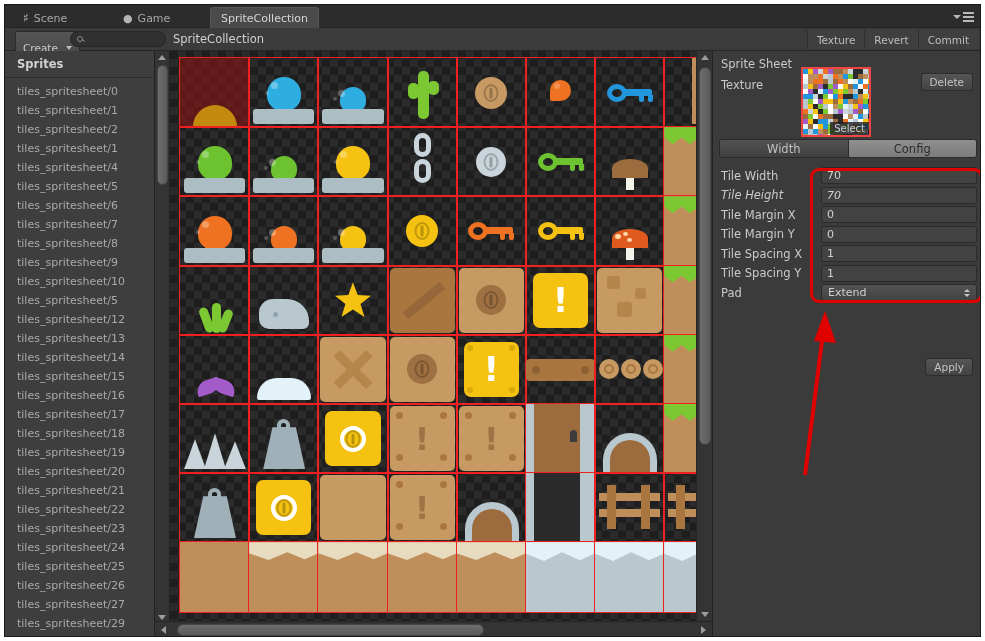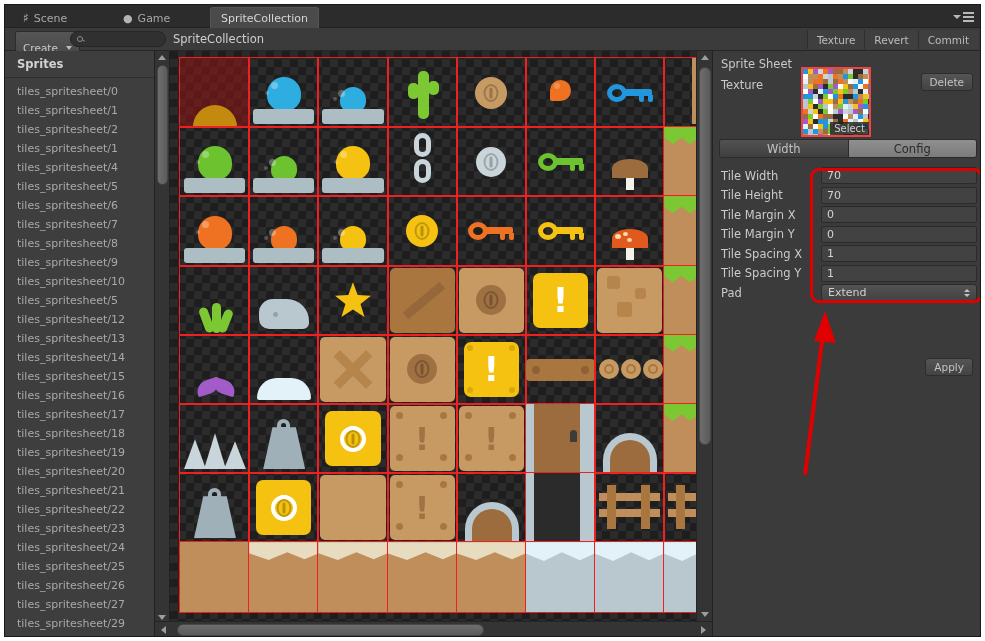--- a/index.html
+++ b/index.html
@@ -998,21 +998,21 @@
     <div class="tabs-ec">
       <div class="tab-edit">Width</div>
       <div class="tab-config">Config</div>
     </div>
 
     <div id="field-container">
         <div class="field-row" style="top: 115px;">
           <div class="field-label">Tile Width</div>
           <div class="field-input">70</div>
         </div>
-        <div class="field-row" style="top: 134.5px;">
+        <div class="field-row" style="top: 134.5px; font-style: italic;">
           <div class="field-label">Tile Height</div>
           <div class="field-input">70</div>
         </div>
         <div class="field-row" style="top: 154px;">
           <div class="field-label">Tile Margin X</div>
           <div class="field-input">0</div>
         </div>
         <div class="field-row" style="top: 173.5px;">
           <div class="field-label">Tile Margin Y</div>
           <div class="field-input">0</div>

